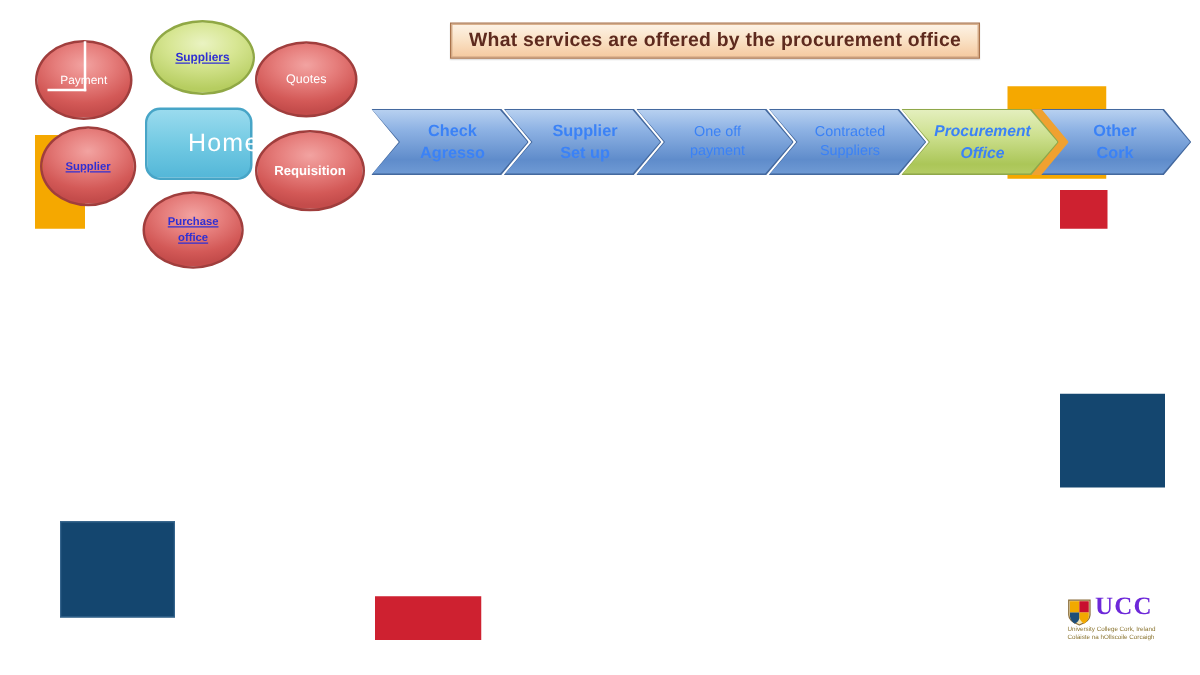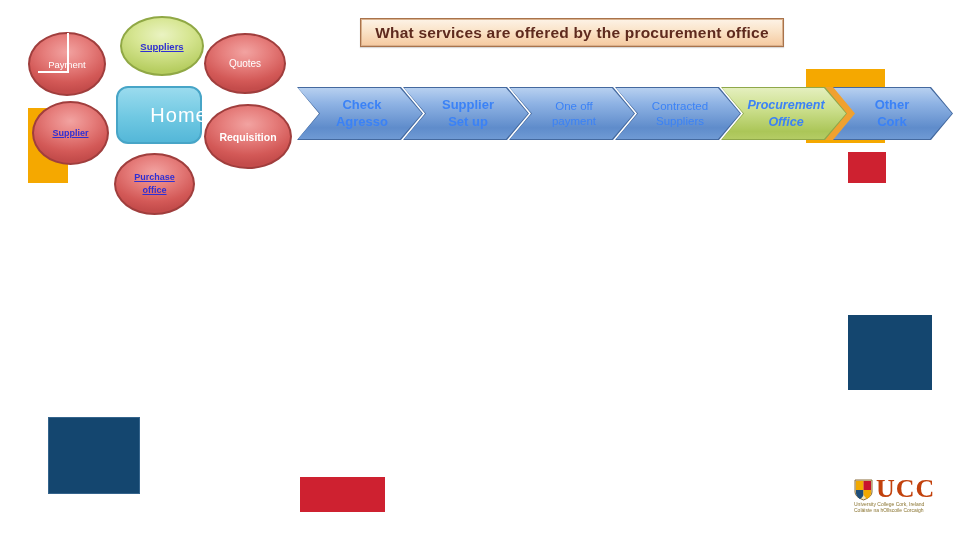--- a/index.html
+++ b/index.html
@@ -49,21 +49,21 @@
     align-items:center;justify-content:center;color:#3b82f6;font-weight:600;}
   .chev-text span{display:block;line-height:1.3;}
   .fs13 .chev-text span{font-size:13px;}
   .fs11 .chev-text span{font-size:11.5px;font-weight:400;}
   .fs12 .chev-text span{font-size:12.5px;font-weight:700;}
 
   
   .logo{position:absolute;left:852px;top:476px;width:100px;height:42px;}
   .crest{position:absolute;left:2px;top:3px;}
   .logo-acronym{position:absolute;left:24px;top:-2px;font-family:"Liberation Serif",serif;
-    font-weight:700;font-size:26px;color:#c2410c;letter-spacing:1px;}
+    font-weight:700;font-size:20px;color:#6d28d9;letter-spacing:1px;}
   .logo-lines{position:absolute;left:2px;top:25px;width:96px;line-height:1.25;
     font-size:5px;color:#8A7430;}
 </style>
 </head>
 <body>
 
 <div class="slide">
 
   <div class="title-box">
     <span>What services are offered by the procurement office</span>

